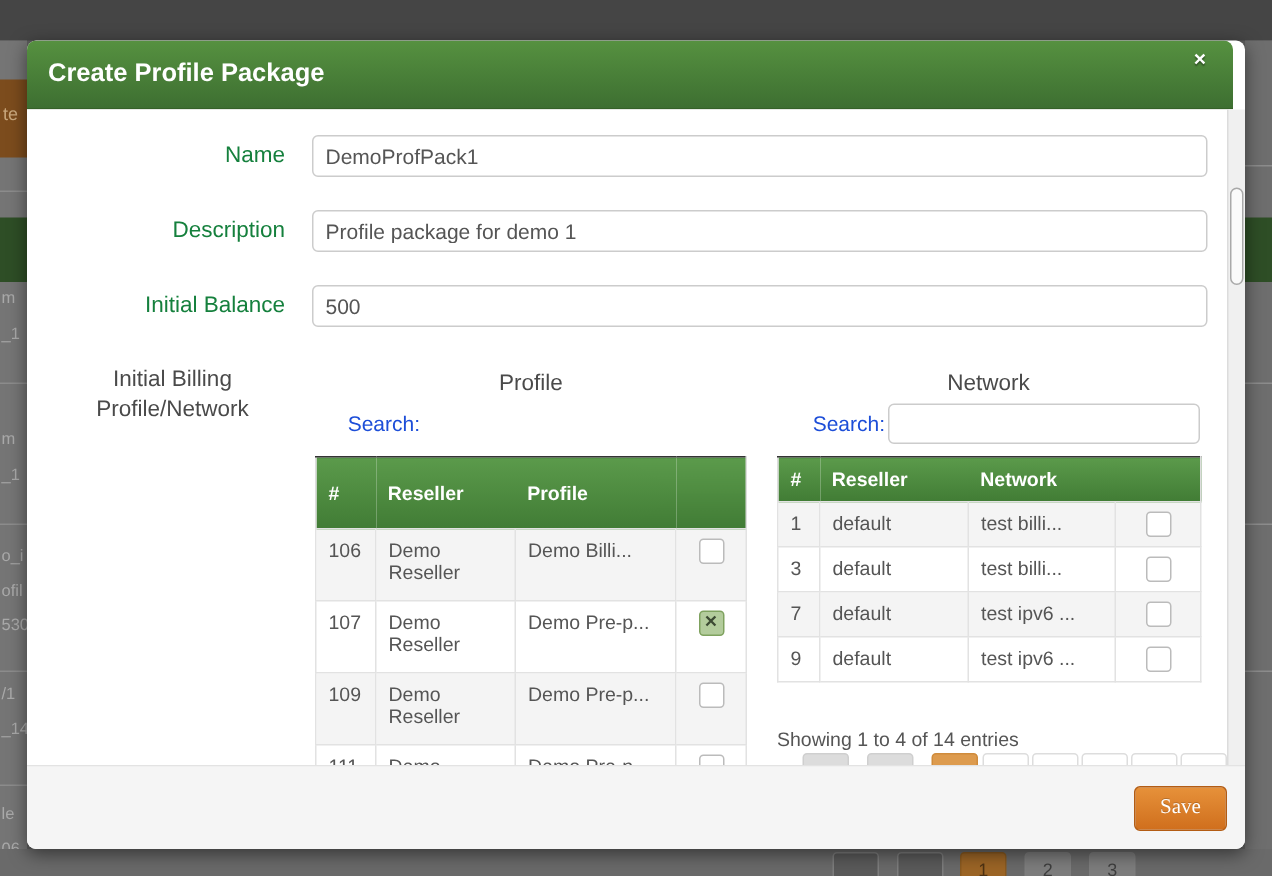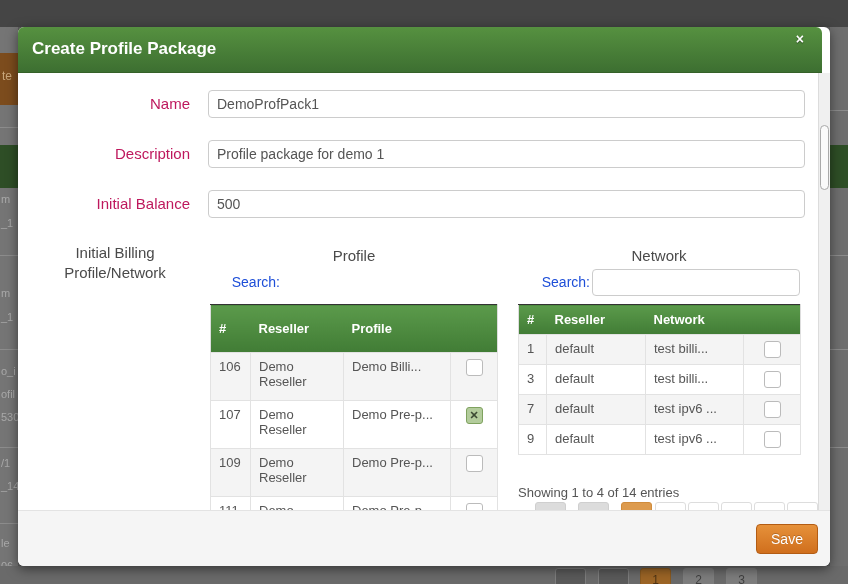--- a/index.html
+++ b/index.html
@@ -34,35 +34,35 @@
     position:absolute; top:0; left:0; width:804px; height:46px;
     background:linear-gradient(#569140, #3d6f31);
     border-bottom:1px solid #356128;
     border-radius:6px 6px 0 0;
   }
   .modal-title { position:absolute; left:14px; top:12px; color:#fff; font-size:17px; font-weight:bold; }
   .modal-close { position:absolute; right:18px; top:4px; color:#fff; font-size:14px; font-weight:bold; cursor:pointer; text-shadow:0 1px 1px rgba(0,0,0,0.4); }
   .modal-body { position:absolute; top:46px; left:0; width:812px; height:437px; overflow:hidden; background:#fff; }
   .modal-footer {
     position:absolute; bottom:0; left:0; width:812px; height:56px;
-    background:#f5f5f5; border-top:1px solid #e3e3e3; border-radius:0 0 6px 6px;
+    background:#f5f5f5; border-top:1px solid #e3e3e3; border-radius:0 0 6px 6px;font-family:Liberation Serif, serif;
   }
   .save-btn {
     position:absolute; right:12px; top:13px; width:62px; height:30px;
     background:linear-gradient(#e6913a, #d06f1d);
     border:1px solid #b35c13; border-radius:4px;
     color:#fff; font-size:14px; text-align:center; line-height:28px; cursor:pointer;
     text-shadow:0 -1px 0 rgba(0,0,0,0.2);
   }
   
   .scrollbar { position:absolute; top:46px; right:0; width:12px; height:437px; background:#f0f0f0; border-left:1px solid #dcdcdc; }
   .scroll-thumb { position:absolute; top:52px; left:1px; width:9px; height:65px; background:#fafafa; border:1px solid #a9a9a9; border-radius:5px; }
 
   
-  .f-label { position:absolute; width:172px; text-align:right; font-size:15px; color:#be185d; line-height:28px; left:0;padding-left:20px; }
+  .f-label { position:absolute; width:172px; text-align:right; font-size:15px; color:#15803d; line-height:28px; left:0;padding-left:20px; }
   .f-input {
     position:absolute; left:190px; width:597px; height:28px;
     border:1px solid #ccc; border-radius:4px; padding:0 8px;
     font-size:14px; color:#555; font-family:"Liberation Sans",sans-serif; background:#fff; outline:none;
   }
   .billing-label { position:absolute; left:22px; top:170px; width:150px; text-align:center; font-size:15px; line-height:20px; color:#4a4a4a; }
   .panel-heading { position:absolute; top:174px; text-align:center; font-size:15px; color:#4a4a4a; }
   .search-label { position:absolute; top:196px; width:72px; text-align:right; font-size:14px; line-height:27px; color:#1d4ed8; }
   .search-input { position:absolute; top:196px; height:27px; border:1px solid #ccc; border-radius:4px; padding:0 8px; font-size:14px; color:#555; font-family:"Liberation Sans",sans-serif; outline:none; }
 

